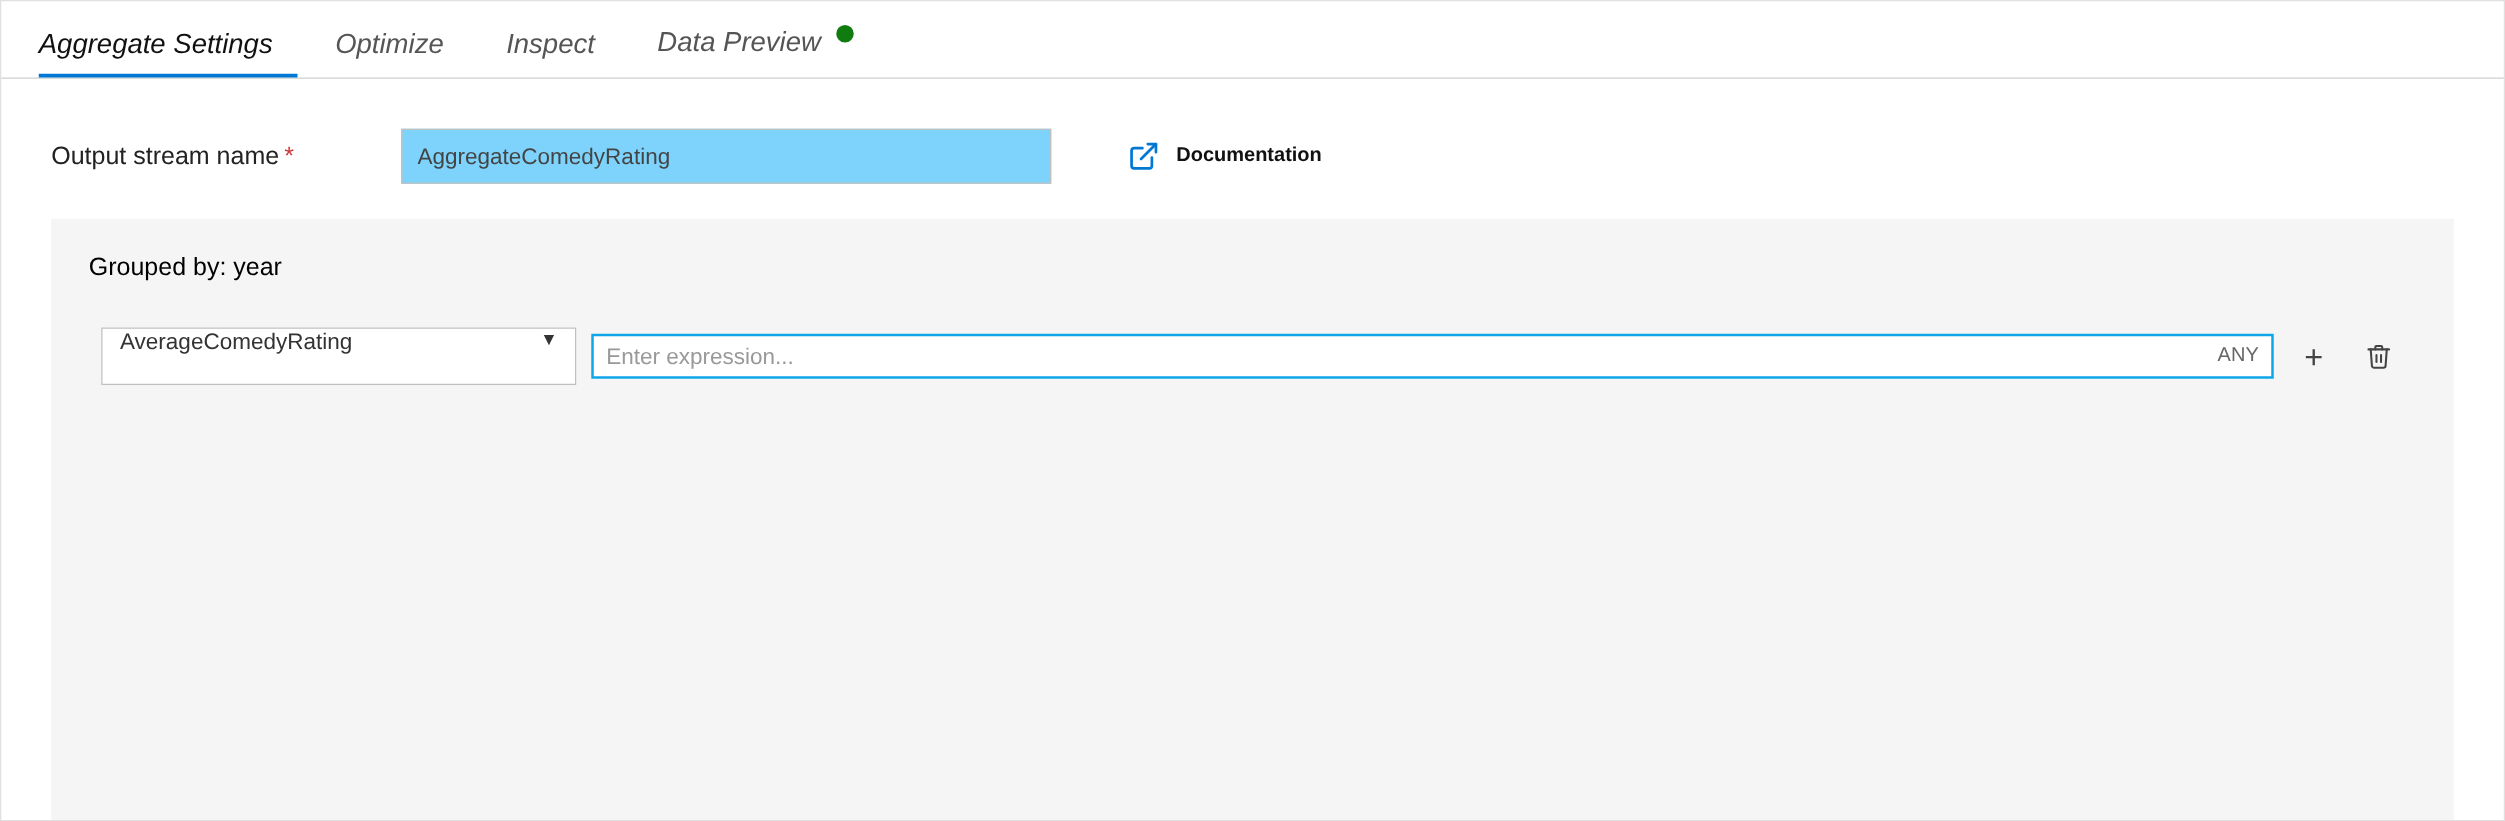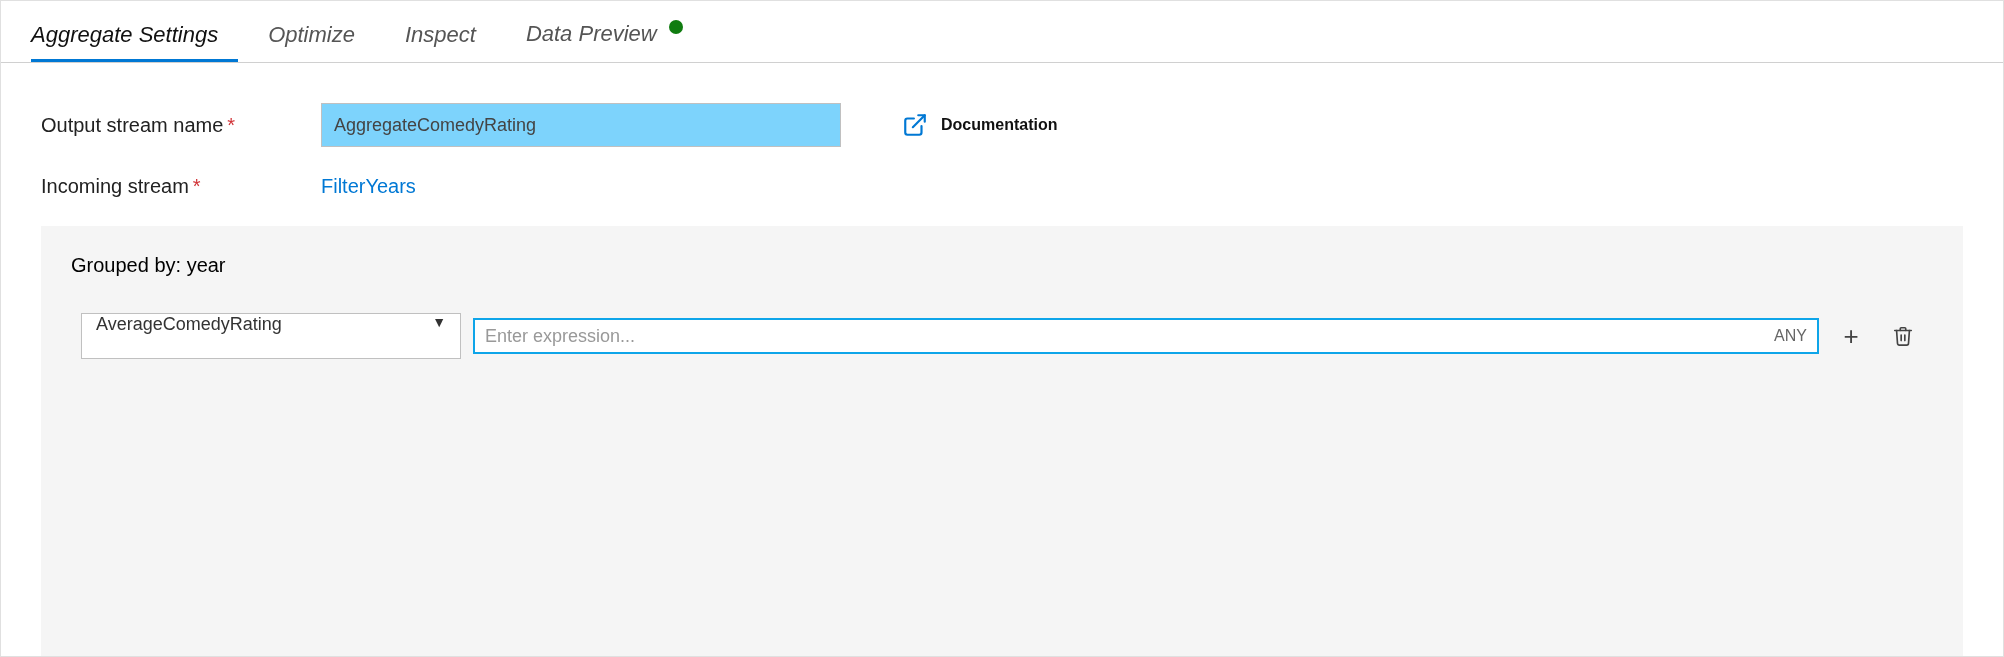--- a/index.html
+++ b/index.html
@@ -300,28 +300,20 @@
           <svg width="26" height="26" viewBox="0 0 24 24" fill="none" stroke="#0078d4" stroke-width="2" stroke-linecap="round" stroke-linejoin="round">
             <path d="M18 13v6a2 2 0 0 1-2 2H5a2 2 0 0 1-2-2V8a2 2 0 0 1 2-2h6"></path>
             <polyline points="15 3 21 3 21 9"></polyline>
             <line x1="10" y1="14" x2="21" y2="3"></line>
           </svg>
         </span>
         <span class="doc-label">Documentation</span>
       </a>
     </div>
 
-    <div class="form-row">
-      <div class="form-label">
-        <span>Incoming stream</span><span class="required-star">*</span>
-      </div>
-      <a class="stream-link">
-        <span>FilterYears</span>
-      </a>
-    </div>
 
 
     <div class="aggregates-content">
       <div class="grouped-by-label">Grouped by: year</div>
 
       <div class="expression-row">
 
         <div class="dropdown-select">
           <span>AverageComedyRating</span>
           <span class="dropdown-arrow">▼</span>

